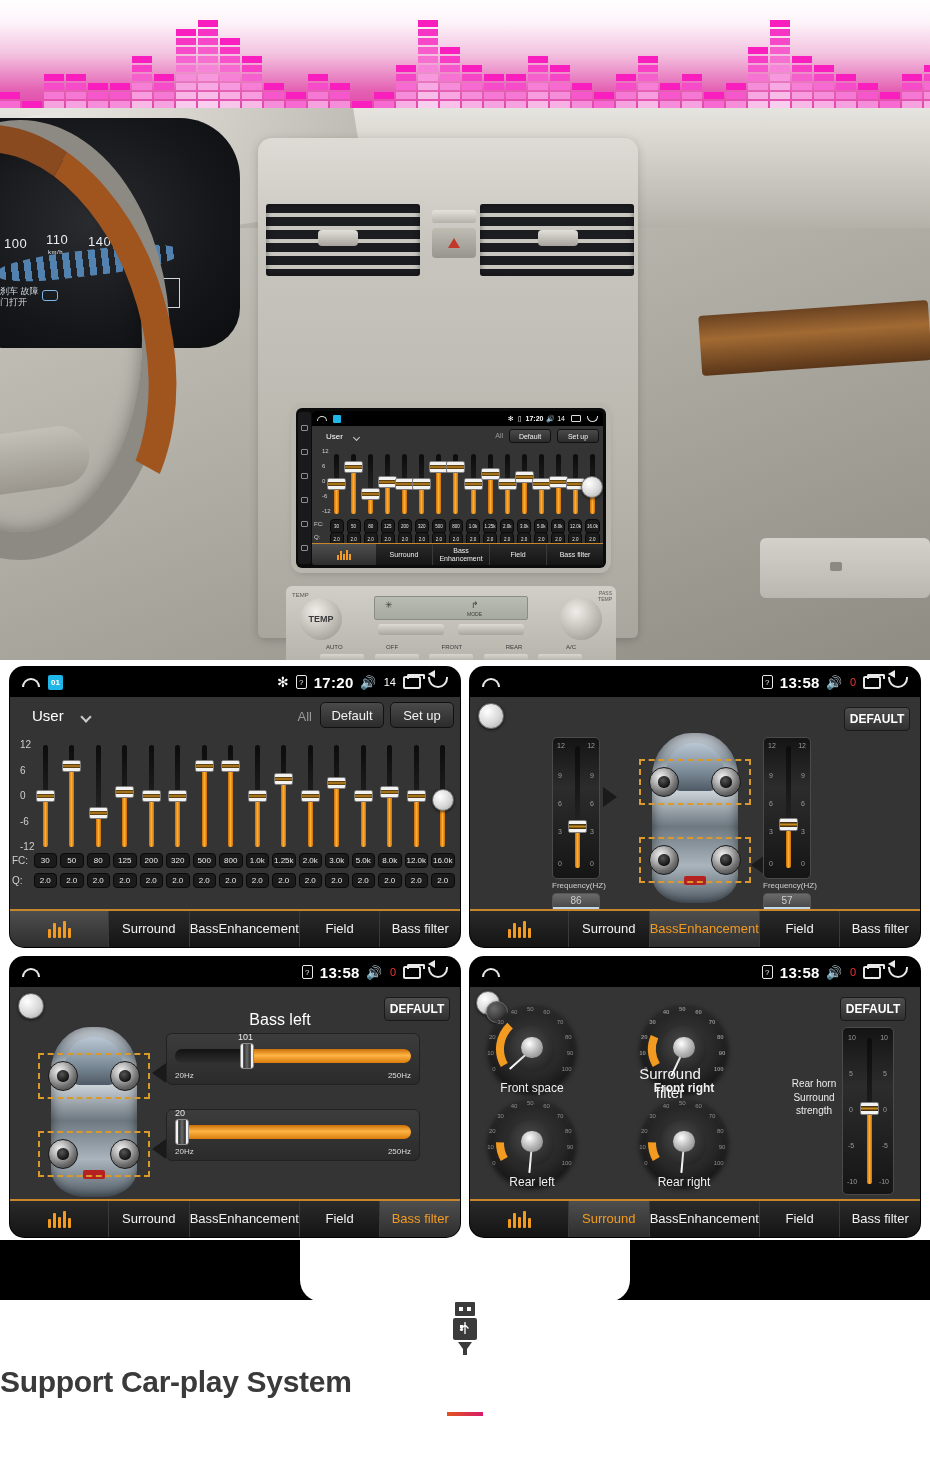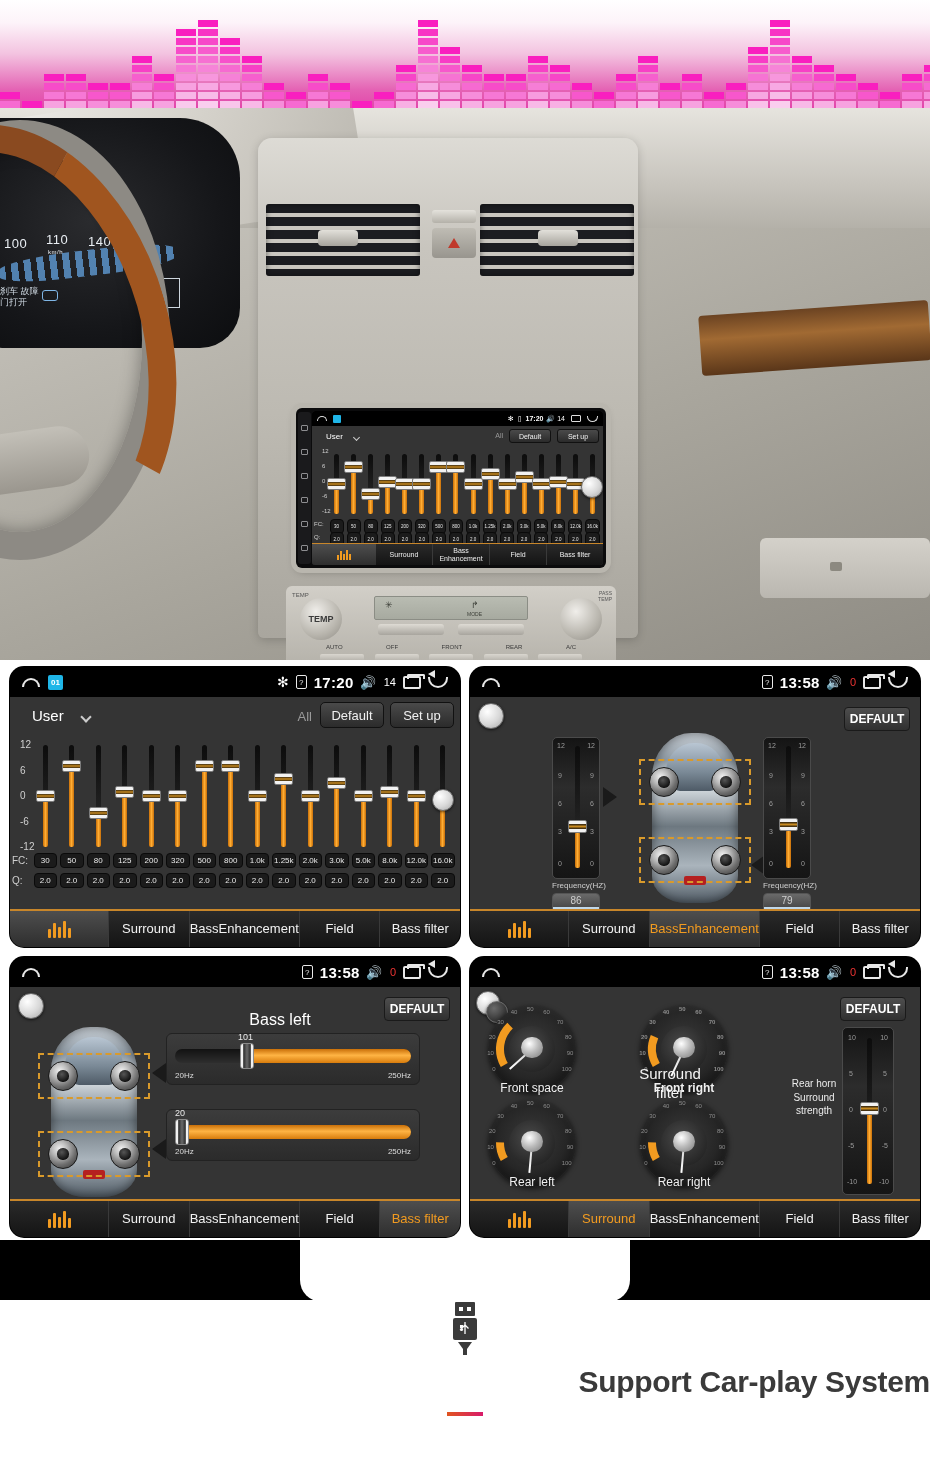--- a/index.html
+++ b/index.html
@@ -336,21 +336,21 @@
 
   
   #footer { position: absolute; left: 0; top: 1240px; width: 930px; height: 218px; background: #fff; }
   .footer-blackbar { position: absolute; left: 0; top: 0; width: 930px; height: 60px; background: #000; }
   .footer-notch {
     position: absolute; left: 300px; top: 0; width: 330px; height: 62px;
     background: #fff; border-radius: 0 0 22px 22px;
   }
   .usb-icon { position: absolute; left: 50%; top: 62px; transform: translateX(-50%); }
   .footer-title {
-    position: absolute; left: 0; top: 125px; width: 930px; text-align: right;
+    position: absolute; left: 0; top: 125px; width: 930px; text-align: left;
     font-size: 30px; font-weight: bold; color: #3a3a3a; letter-spacing: -.3px;
   }
   .footer-rule {
     position: absolute; left: 50%; top: 172px; transform: translateX(-50%);
     width: 36px; height: 4px; background: linear-gradient(90deg,#e0541f,#d81a6a);
   }
 </style>
 </head>
 <body>
 
@@ -1130,21 +1130,21 @@
         <div class="meter-tick" style="right:5px; top:34px;">9</div>
         <div class="meter-tick" style="left:5px; top:62px;">6</div>
         <div class="meter-tick" style="right:5px; top:62px;">6</div>
         <div class="meter-tick" style="left:5px; top:90px;">3</div>
         <div class="meter-tick" style="right:5px; top:90px;">3</div>
         <div class="meter-tick" style="left:5px; top:122px;">0</div>
         <div class="meter-tick" style="right:5px; top:122px;">0</div>
       </div>
       <div class="meter-lbl" style="position:absolute; left:293px; top:184px; width:48px;">Frequency(HZ)</div>
       <div class="readout" style="left:293px; top:196px; width:48px; height:45px;">
-        <div class="ro-row dim" style="height:13px;">79</div>
+        <div class="ro-row dim" style="height:13px;">57</div>
         <div class="ro-row sel" style="height:19px;">&lt; 86</div>
         <div class="ro-row dim" style="height:13px;">108</div>
       </div>
     </div>
     <div class="tabbar">
       <div class="tab icon-tab">
         <span class="eqicon">
             <i style="height:9px"></i>
             <i style="height:15px"></i>
             <i style="height:11px"></i>

